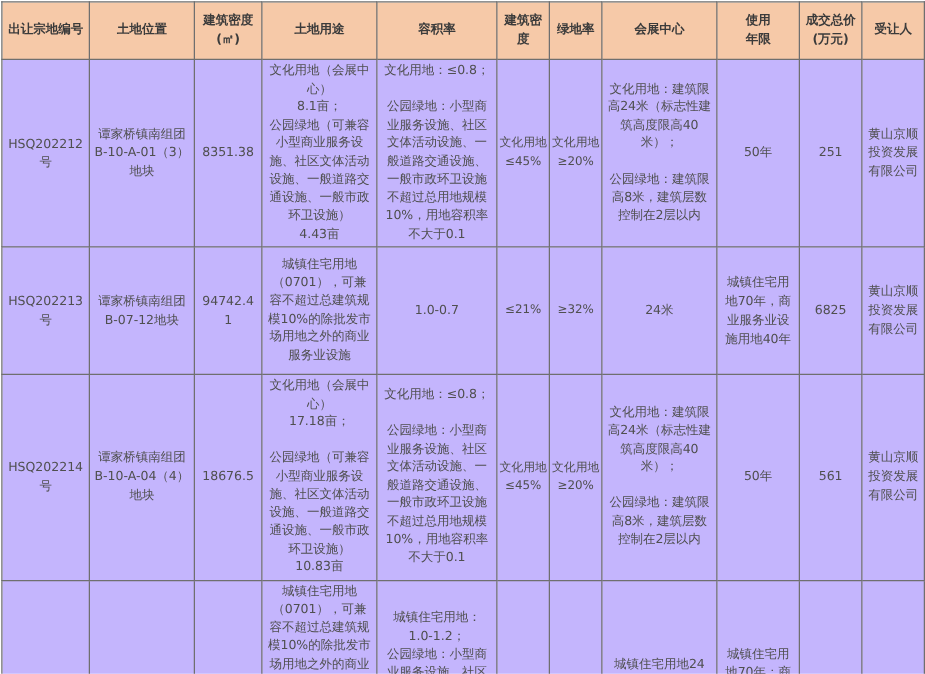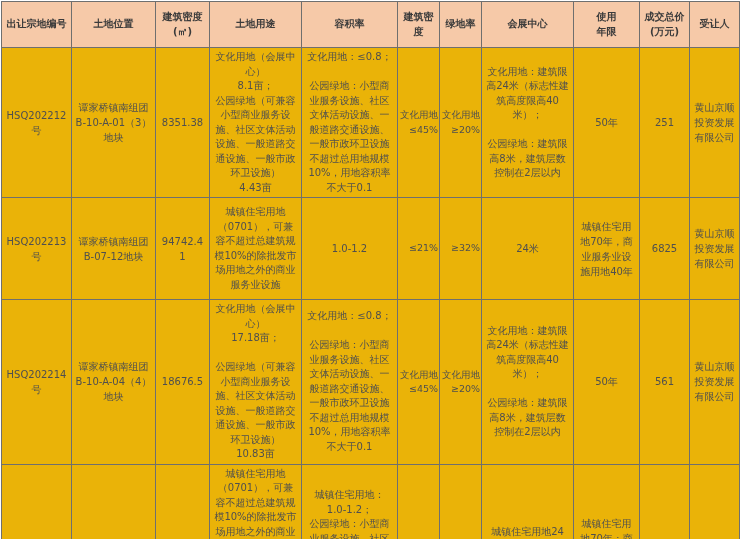--- a/index.html
+++ b/index.html
@@ -30,23 +30,23 @@
     font-size: 10px;
     line-height: 1.45;
     height: 46px;
     padding: 2px 2px;
   }
   .land-table td {
     color: #4f4f4f;
     font-size: 10px;
     line-height: 1.5;
     padding: 2px 3px;
-    background: #eab308;
+    background: #c4b5fd;
   }
-  td.narrow { font-size: 9.5px; padding: 1px; text-align: right; }
+  td.narrow { font-size: 9.5px; padding: 1px; }
   td.dense  { line-height: 1.45; }
   tr.r1 { height: 135px; }
   tr.r2 { height: 102px; }
   tr.r3 { height: 114px; }
   tr.r4 { height: 140px; }
 </style>
 </head>
 <body>
 
 <table class="land-table">
@@ -103,21 +103,21 @@
       <td>50年</td>
       <td>251</td>
       <td>黄山京顺投资发展有限公司</td>
     </tr>
     <tr class="r2">
       <td>HSQ202213号</td>
       <td>谭家桥镇南组团B-07-12地块</td>
       <td>94742.41</td>
       <td class="dense">城镇住宅用地
 （0701），可兼容不超过总建筑规模10%的除批发市场用地之外的商业服务业设施</td>
-      <td>1.0-1.2</td>
+      <td>1.0-0.7</td>
       <td class="narrow">≤21%</td>
       <td class="narrow">≥32%</td>
       <td>24米</td>
       <td>城镇住宅用地70年，商业服务业设施用地40年</td>
       <td>6825</td>
       <td>黄山京顺投资发展有限公司</td>
     </tr>
     <tr class="r3">
       <td>HSQ202214号</td>
       <td>谭家桥镇南组团B-10-A-04（4）地块</td>

